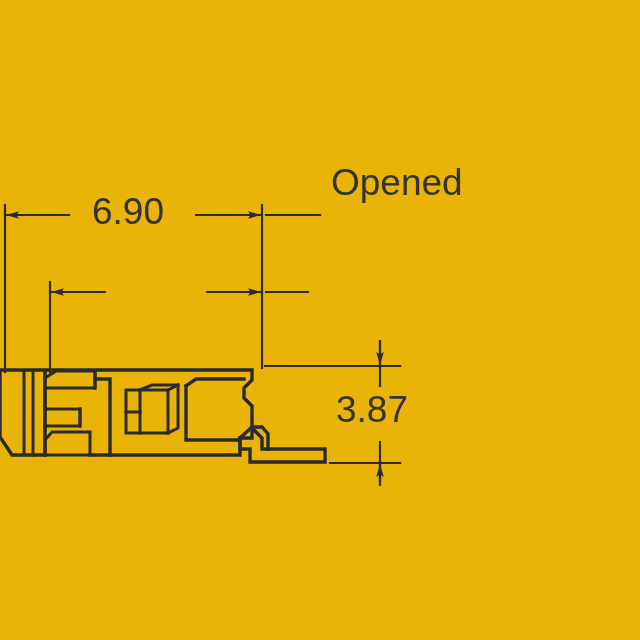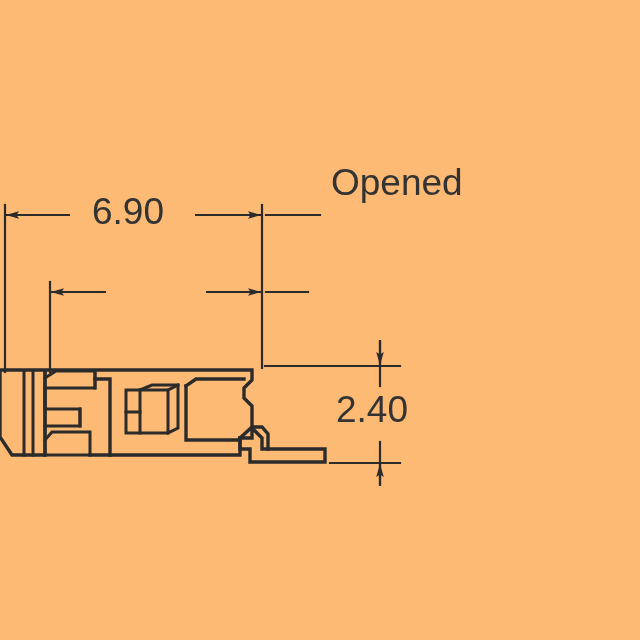--- a/index.html
+++ b/index.html
@@ -10,21 +10,21 @@
   body {
     width: 640px;
     height: 640px;
     overflow: hidden;
     font-family: "Liberation Sans", sans-serif;
   }
   #stage {
     position: relative;
     width: 640px;
     height: 640px;
-    background: #fdba74;
+    background: #eab308;
   }
   #drawing {
     position: absolute;
     left: 0;
     top: 0;
     width: 640px;
     height: 640px;
   }
   .dim-text {
     position: absolute;
@@ -180,19 +180,19 @@
 
       <path stroke-width="3.4" d="
         M 186,386 L 196,379 L 244,379
       "></path>
     </g>
   </svg>
 
   <div class="dim-text" id="label-690">6.90</div>
 
 
-  <div class="dim-text" id="label-270">2.40</div>
+  <div class="dim-text" id="label-270">3.87</div>
 
   <div class="dim-text" id="label-opened-1">Opened</div>
 
 
 
 </div>
 
 </body></html>

